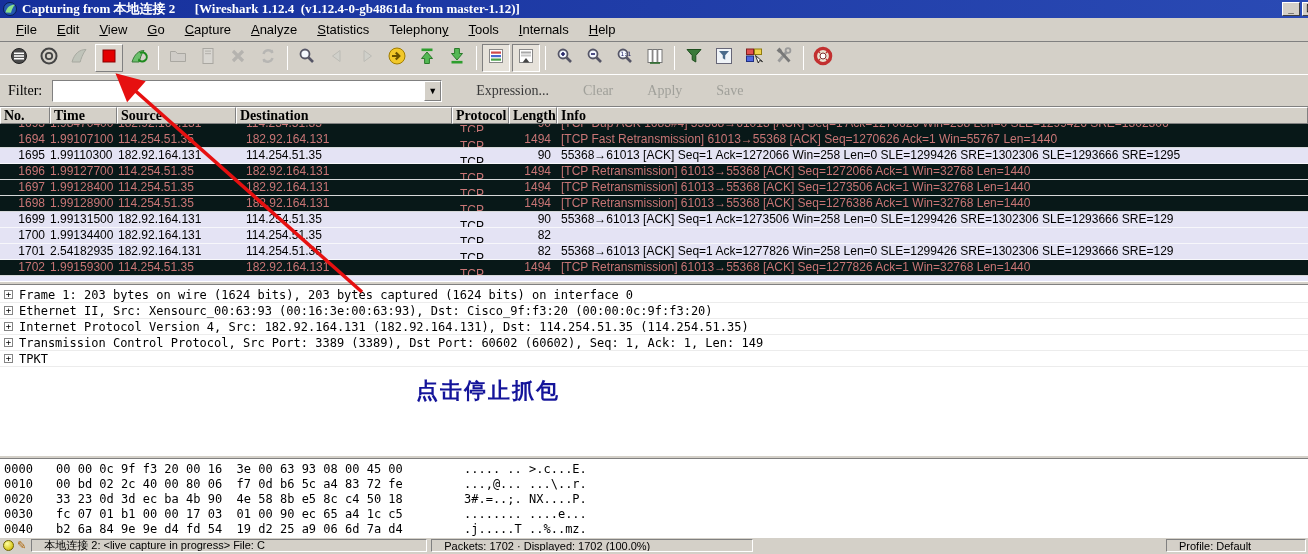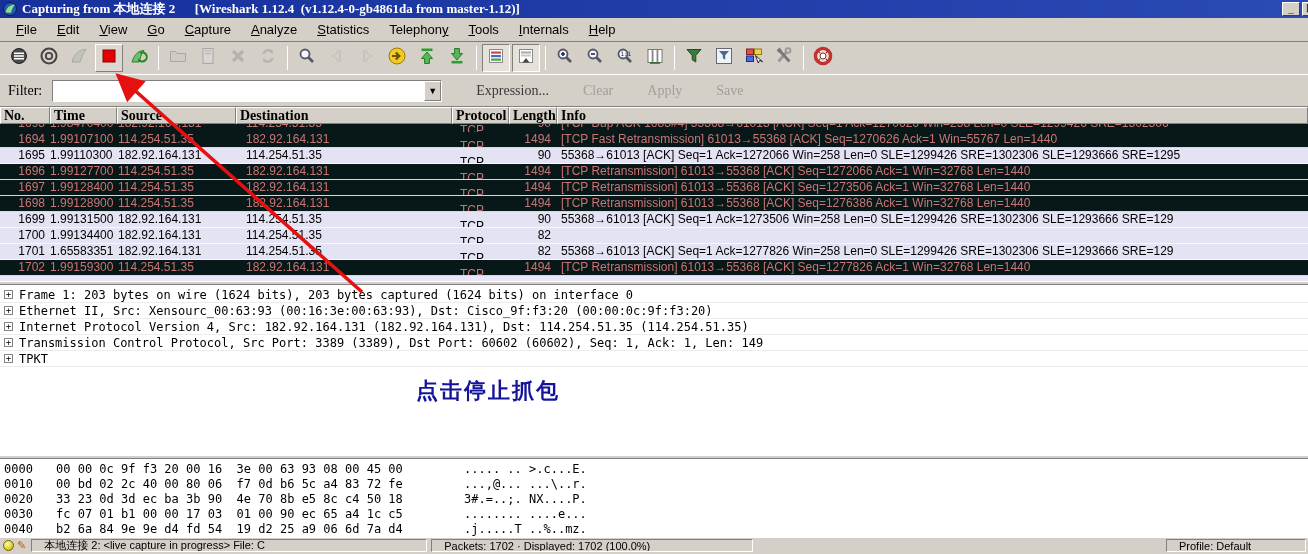--- a/index.html
+++ b/index.html
@@ -411,21 +411,21 @@
       <div class="prow normal">
         <span class="c c-no">1700</span>
         <span class="c c-time">1.99134400</span>
         <span class="c c-src">182.92.164.131</span>
         <span class="c c-dst">114.254.51.35</span>
         <span class="c c-proto">TCP</span>
         <span class="c c-len">82</span>
       </div>
       <div class="prow normal">
         <span class="c c-no">1701</span>
-        <span class="c c-time">1.65583351</span>
+        <span class="c c-time">2.54182935</span>
         <span class="c c-src">182.92.164.131</span>
         <span class="c c-dst">114.254.51.35</span>
         <span class="c c-proto">TCP</span>
         <span class="c c-len">82</span>
         <span class="c c-info">55368→61013 [ACK] Seq=1 Ack=1277826 Win=258 Len=0 SLE=1299426 SRE=1302306 SLE=1293666 SRE=129</span>
       </div>
       <div class="prow bad">
         <span class="c c-no">1702</span>
         <span class="c c-time">1.99159300</span>
         <span class="c c-src">114.254.51.35</span>
@@ -447,21 +447,21 @@
     <div class="drow"><span class="expander">+</span><span class="dtext">TPKT</span></div>
   </div>
 
 <div class="annotation">点击停止抓包</div>
 
 <div class="splitter" style="margin-top:-2px;"></div>
 
 <div class="hexpane mono" id="hexpane">
     <div class="hrow"><span class="h-off">0000</span><span class="h-hex">00 00 0c 9f f3 20 00 16  3e 00 63 93 08 00 45 00</span><span class="h-ascii">..... .. &gt;.c...E.</span></div>
     <div class="hrow"><span class="h-off">0010</span><span class="h-hex">00 bd 02 2c 40 00 80 06  f7 0d b6 5c a4 83 72 fe</span><span class="h-ascii">...,@... ...\..r.</span></div>
-    <div class="hrow"><span class="h-off">0020</span><span class="h-hex">33 23 0d 3d ec ba 3b 90  4e 70 8b e5 8c c4 50 18</span><span class="h-ascii">3#.=..;. NX....P.</span></div>
+    <div class="hrow"><span class="h-off">0020</span><span class="h-hex">33 23 0d 3d ec ba 4b 90  4e 58 8b e5 8c c4 50 18</span><span class="h-ascii">3#.=..;. NX....P.</span></div>
     <div class="hrow"><span class="h-off">0030</span><span class="h-hex">fc 07 01 b1 00 00 17 03  01 00 90 ec 65 a4 1c c5</span><span class="h-ascii">........ ....e...</span></div>
     <div class="hrow"><span class="h-off">0040</span><span class="h-hex">b2 6a 84 9e 9e d4 fd 54  19 d2 25 a9 06 6d 7a d4</span><span class="h-ascii">.j.....T ..%..mz.</span></div>
   </div>
 
 <div class="statusbar">
   <div class="sb-icons">
     <span class="led"></span>
     <span class="pencil">✎</span>
   </div>
   <div class="sb-panel sb-capture">本地连接 2: &lt;live capture in progress&gt; File: C</div>

